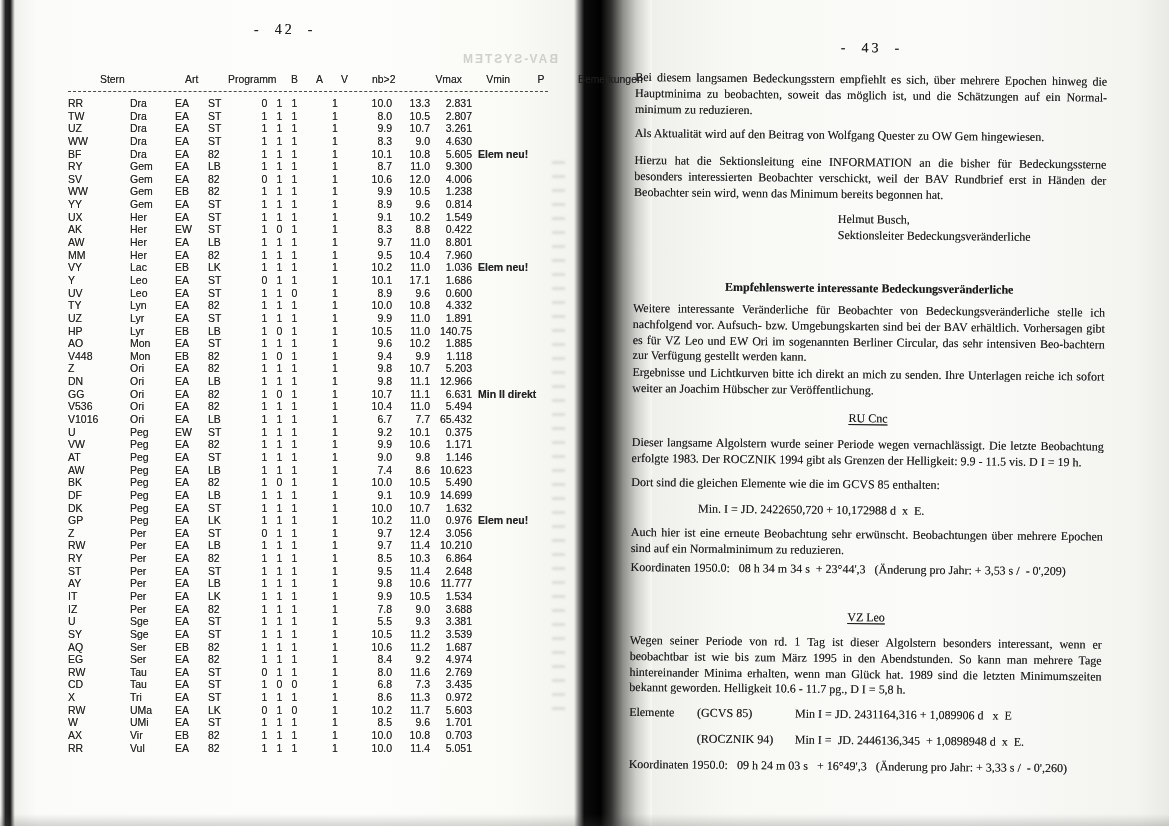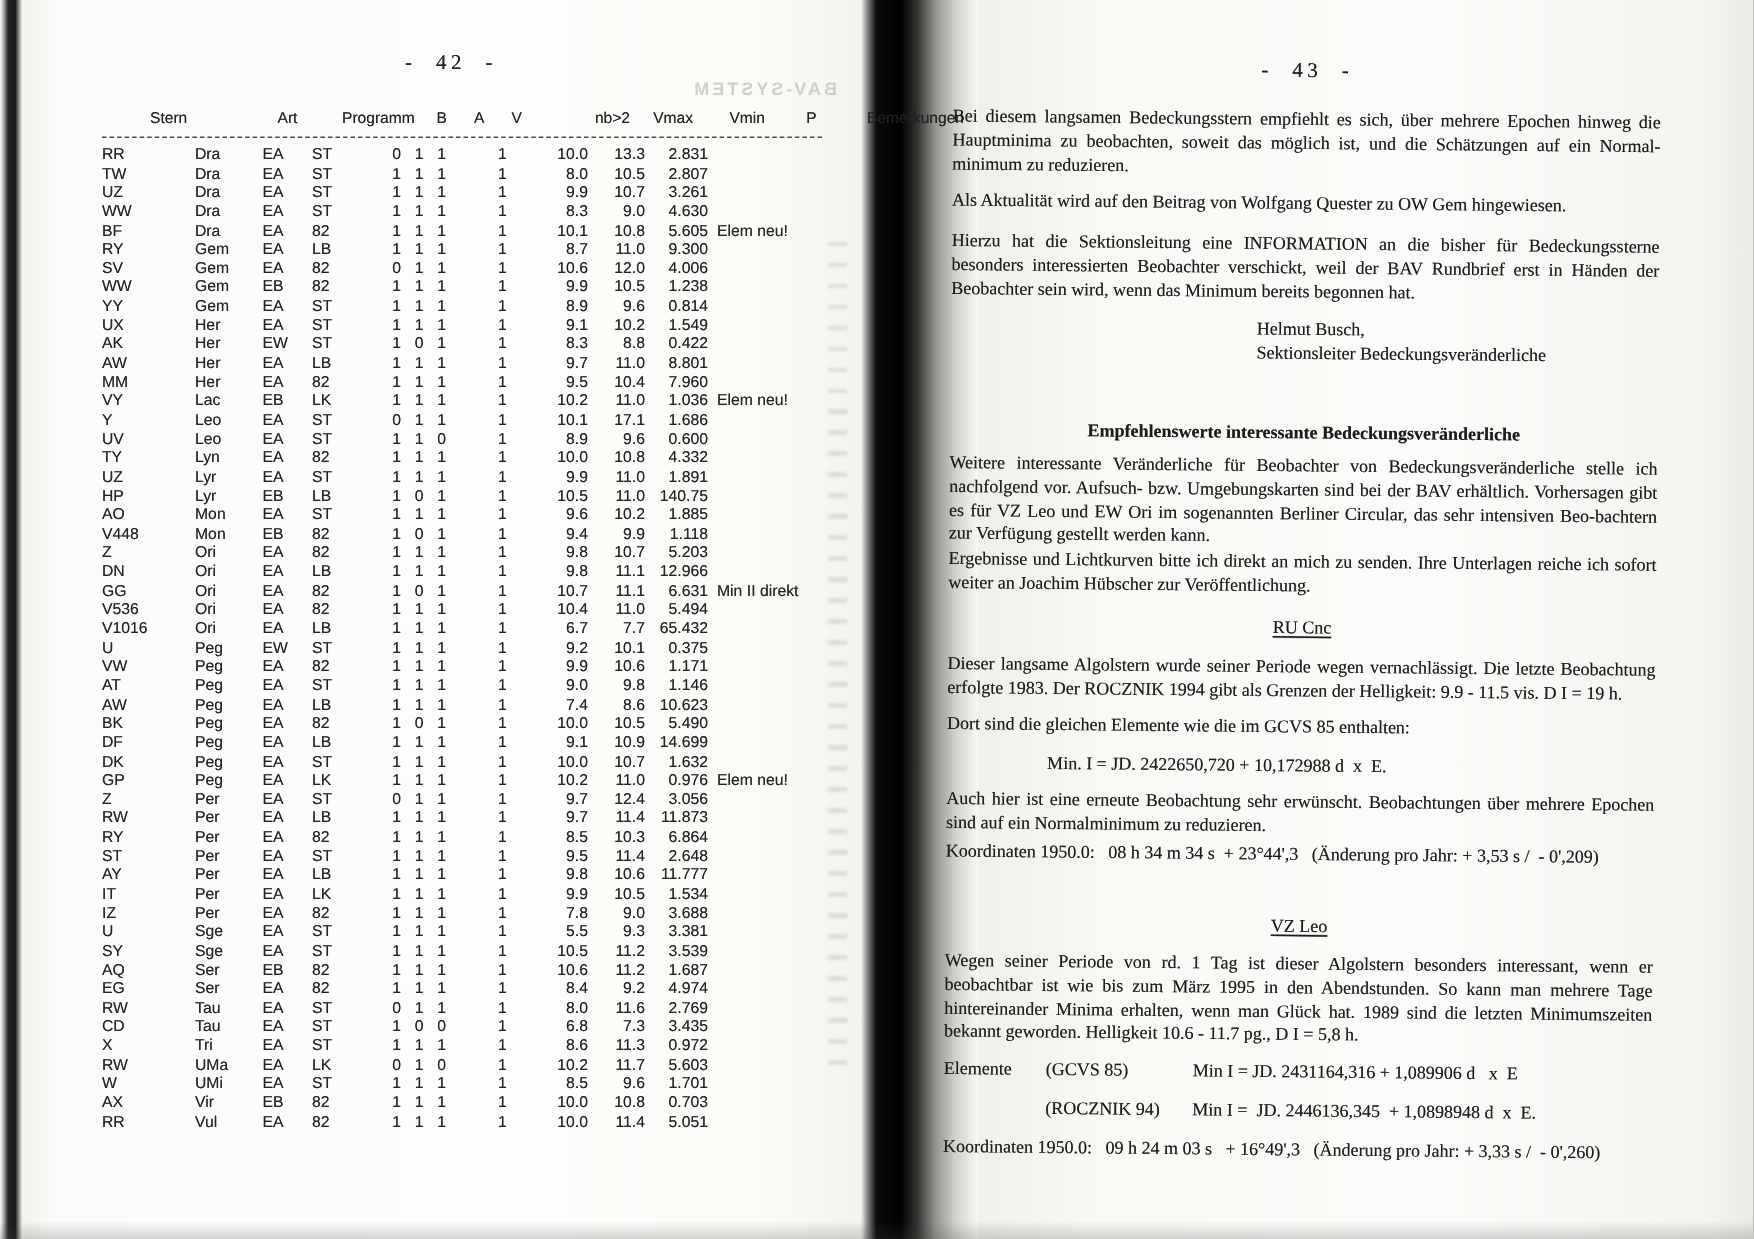--- a/index.html
+++ b/index.html
@@ -17,39 +17,39 @@
   .bottom-vignette{position:absolute;left:0;bottom:0;width:1169px;height:12px;
     background:linear-gradient(0deg,rgba(70,70,68,.22),rgba(70,70,68,0));}
   .ghost-col{position:absolute;left:552px;top:150px;width:13px;height:560px;opacity:.45;filter:blur(1px);
     background:repeating-linear-gradient(0deg,rgba(140,140,136,.5) 0 3px,rgba(140,140,136,0) 3px 14px);}
   .ghost-mirror{position:absolute;left:448px;top:52px;width:110px;color:#c6c6c1;opacity:.8;
     font-family:"Liberation Sans",sans-serif;font-size:12px;font-weight:bold;letter-spacing:2px;
     transform:scaleX(-1);filter:blur(.4px);white-space:nowrap;}
   
   .pagenum{position:absolute;font-size:14px;letter-spacing:3px;white-space:pre;
     text-shadow:0 0 .4px rgba(0,0,0,.6);}
-  #pn42{left:270px;top:22px;margin-top:13px;}
+  #pn42{left:254px;top:22px;}
   #starTable{position:absolute;left:68px;top:72px;width:480px;
     font-family:"Liberation Sans",sans-serif;font-size:10.5px;color:#242424;
     text-shadow:0 0 .35px rgba(0,0,0,.55);}
   .thead{display:grid;grid-template-columns:107px 33px 49px 15px 15px 15px 58px 32px 38px 42px 1fr;
     font-size:10.4px;line-height:15px;white-space:nowrap;gap:10px;}
   .thead .h0{padding-left:32px;}
   .thead .h3,.thead .h4,.thead .h5{text-align:center;}
-  .thead .h6{text-align:right;padding-left:10px;}
+  .thead .h6{text-align:left;padding-left:10px;}
   .thead .h7,.thead .h8{text-align:right;}
   .thead .h9{text-align:center;}
   .thead .h10{padding-left:6px;}
   .hrule{border-top:1.3px dashed #4a4a48;margin-top:4px;margin-bottom:5px;width:480px;}
   .trow{display:grid;grid-template-columns:62px 45px 33px 49px 15px 15px 15px 58px 32px 38px 42px 1fr;
     height:12.65px;line-height:12.65px;white-space:nowrap;}
   .c4,.c5,.c6{text-align:center;}
   .c7{text-align:center;padding-left:8px;}
   .c8,.c9,.c10{text-align:right;}
-  .c11{padding-left:6px;}
+  .c11{padding-left:6px;font-weight:bold;}
   
   #rightText{position:absolute;left:636px;top:0;width:472px;height:826px;
     transform:rotate(.55deg);transform-origin:0 0;
     font-size:12px;line-height:15.8px;color:#1c1c1c;text-shadow:0 0 .4px rgba(0,0,0,.55);}
   .blk{position:absolute;left:0;width:472px;}
   .just{text-align:justify;}
   .ctr{text-align:center;}
   .bold{font-weight:bold;}
   .uline{text-decoration:underline;text-underline-offset:2px;}
   .pre{white-space:pre;}
@@ -582,21 +582,21 @@
           <div class="c0">RW</div>
           <div class="c1">Per</div>
           <div class="c2">EA</div>
           <div class="c3">LB</div>
           <div class="c4">1</div>
           <div class="c5">1</div>
           <div class="c6">1</div>
           <div class="c7">1</div>
           <div class="c8">9.7</div>
           <div class="c9">11.4</div>
-          <div class="c10">11.873</div>
+          <div class="c10">10.210</div>
           <div class="c11"></div>
         </div>
         <div class="trow">
           <div class="c0">RY</div>
           <div class="c1">Per</div>
           <div class="c2">EA</div>
           <div class="c3">82</div>
           <div class="c4">1</div>
           <div class="c5">1</div>
           <div class="c6">1</div>

